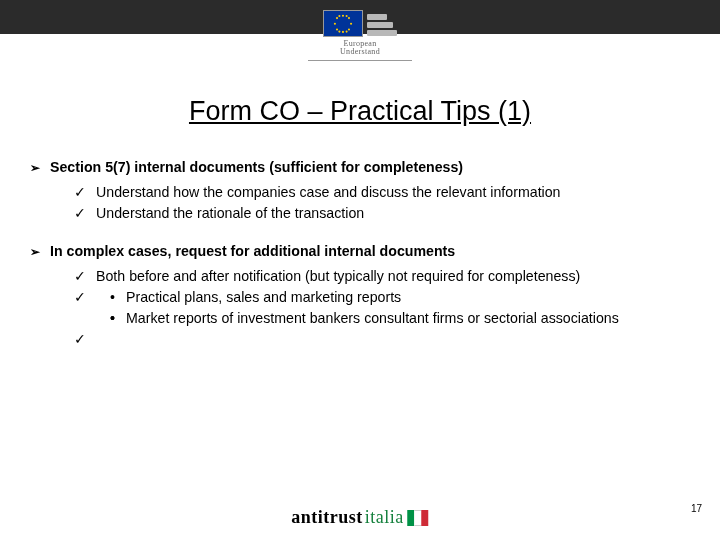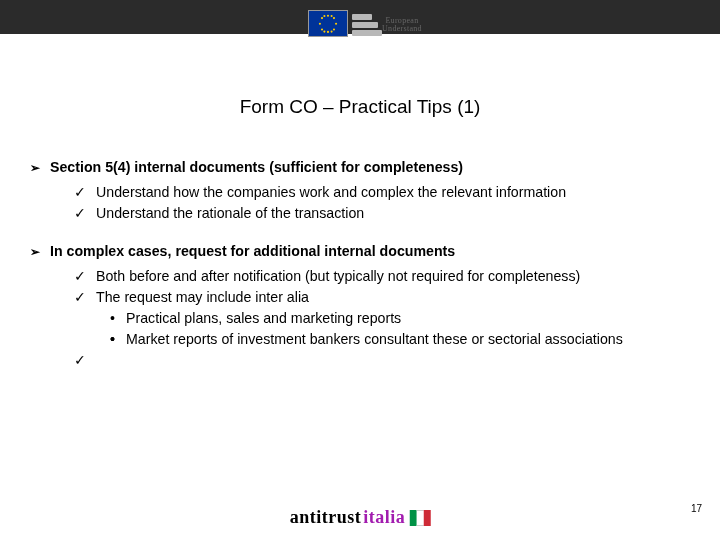--- a/index.html
+++ b/index.html
@@ -3,36 +3,36 @@
 <meta charset="utf-8">
 <style>
   * { box-sizing: border-box; margin: 0; padding: 0; }
   html, body { width: 720px; height: 540px; background: #fff; font-family: Verdana, Geneva, sans-serif; color: #000; }
   .slide { position: relative; width: 720px; height: 540px; }
 
   .top-bar { width: 100%; height: 34px; background: #2b2b2b; }
 
   .ec-logo {
     position: absolute; top: 10px; left: 50%; transform: translateX(-50%);
-    width: 104px; display: flex; flex-direction: row; align-items: center;
+    width: 104px; display: flex; flex-direction: column; align-items: center;
   }
   .ec-logo .flag-wrap { display: flex; align-items: flex-end; gap: 4px; }
   .ec-logo .flag { width: 40px; height: 27px; background: #003399; border: 1px solid #999; position: relative; }
   .ec-logo .flag svg { position: absolute; inset: 0; }
   .ec-logo .bars { display: flex; flex-direction: column; gap: 2px; margin-bottom: 1px; }
   .ec-logo .bar { width: 28px; height: 6px; background: #b8b8b8; border-radius: 1px; }
   .ec-logo .bar.b1 { width: 20px; }
   .ec-logo .bar.b2 { width: 26px; }
   .ec-logo .bar.b3 { width: 30px; }
   .ec-logo .txt { font-size: 8px; color: #666; text-align: center; line-height: 1.05; margin-top: 3px; letter-spacing: 0.3px; font-family: Georgia, serif; }
   .ec-logo .line { width: 100%; height: 1px; background: #999; margin-top: 3px; }
 
   .title {
     position: absolute; top: 96px; left: 0; width: 100%;
-    text-align: center; font-size: 19px; font-weight: 400;
+    text-align: center; font-size: 27px; font-weight: 400; text-decoration: underline;
   }
 
   .content { position: absolute; top: 158px; left: 30px; right: 30px; font-size: 14.2px; line-height: 1.35; }
 
   .lvl1 { position: relative; padding-left: 20px; margin-bottom: 6px; font-weight: bold; }
   .lvl1 .mk { position: absolute; left: 0; top: 2px; font-size: 12px; }
 
   .lvl2-wrap { margin: 4px 0 18px 0; }
   .lvl2 { position: relative; padding-left: 66px; margin-bottom: 2px; font-weight: normal; }
   .lvl2 .mk { position: absolute; left: 44px; top: 0; }
@@ -43,21 +43,21 @@
   .block2 { margin-top: 8px; }
 
   .pagenum { position: absolute; right: 18px; bottom: 26px; font-size: 10px; }
 
   .footer-logo {
     position: absolute; bottom: 12px; left: 50%; transform: translateX(-50%);
     display: flex; align-items: center; gap: 2px;
     font-family: Georgia, 'Times New Roman', serif; font-size: 18px; letter-spacing: 0.5px; margin-top: 28px;
   }
   .footer-logo .bold { font-weight: bold; }
-  .footer-logo .reg { font-weight: bold; color: #a21caf; }
+  .footer-logo .reg { font-weight: normal; color: #15803d; }
   .footer-logo .it-flag { display: inline-flex; margin-left: 2px; }
   .footer-logo .it-flag span { width: 7px; height: 16px; display: inline-block; }
   .footer-logo .it-flag .g { background: #009246; }
   .footer-logo .it-flag .w { background: #fff; border-top: 1px solid #ccc; border-bottom: 1px solid #ccc; }
   .footer-logo .it-flag .r { background: #CE2B37; }
 </style>
 </head>
 <body>
 
 <div class="slide">
@@ -96,56 +96,55 @@
     </div>
     <div class="line"></div>
   </div>
 
   <h1 class="title">Form CO – Practical Tips (1)</h1>
 
   <div class="content">
 
     <div class="lvl1">
       <span class="mk">➢</span>
-      <span>Section 5(4) internal documents (sufficient for completeness)</span>
+      <span>Section 5(7) internal documents (sufficient for completeness)</span>
     </div>
     <div class="lvl2-wrap">
       <div class="lvl2">
         <span class="mk">✓</span>
-        <span>Understand how the companies work and complex the relevant information</span>
+        <span>Understand how the companies case and discuss the relevant information</span>
       </div>
       <div class="lvl2">
         <span class="mk">✓</span>
         <span>Understand the rationale of the transaction</span>
       </div>
     </div>
 
     <div class="lvl1 block2">
       <span class="mk">➢</span>
       <span>In complex cases, request for additional internal documents</span>
     </div>
     <div class="lvl2-wrap">
       <div class="lvl2">
         <span class="mk">✓</span>
         <span>Both before and after notification (but typically not required for completeness)</span>
       </div>
       <div class="lvl2">
         <span class="mk">✓</span>
-        <span>The request may include inter alia</span>
       </div>
       <div class="lvl3">
         <span class="mk">•</span>
         <span>Practical plans, sales and marketing reports</span>
       </div>
       <div class="lvl3">
         <span class="mk">•</span>
       </div>
       <div class="lvl3">
         <span class="mk">•</span>
-        <span>Market reports of investment bankers consultant these or sectorial associations</span>
+        <span>Market reports of investment bankers consultant firms or sectorial associations</span>
       </div>
       <div class="lvl2">
         <span class="mk">✓</span>
       </div>
     </div>
 
   </div>
 
   <div class="pagenum">17</div>
 

